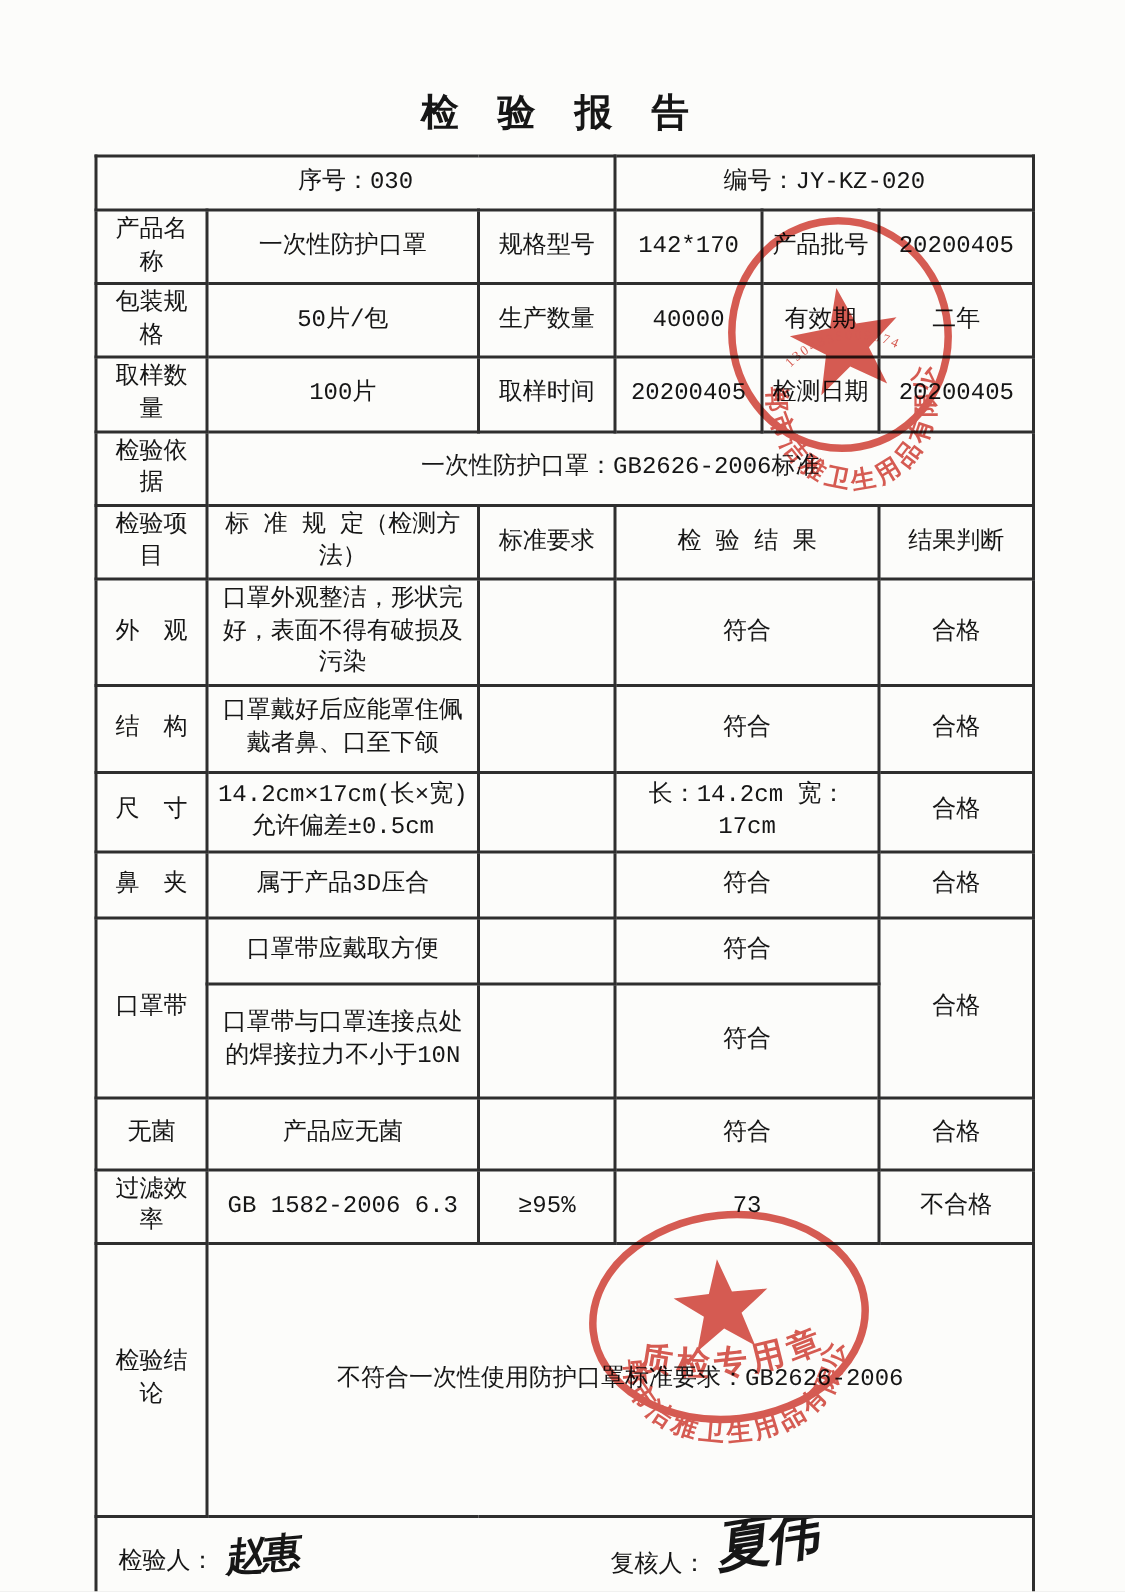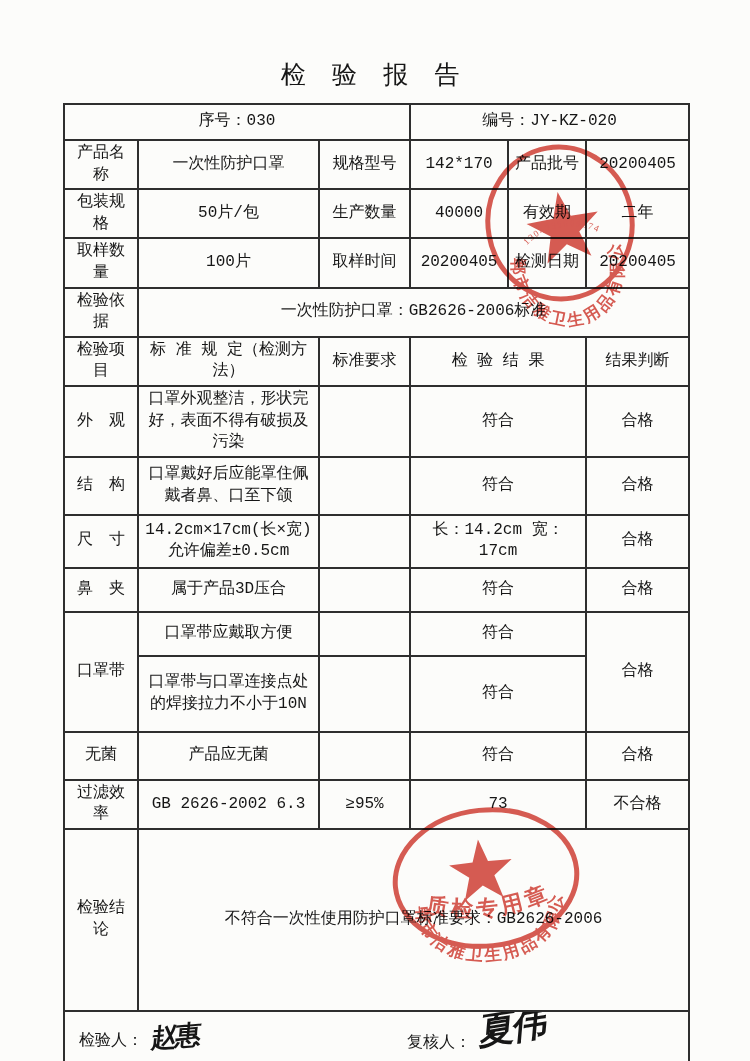--- a/index.html
+++ b/index.html
@@ -8,21 +8,21 @@
     width:750px;height:1061px;
     margin:0 auto;
     background:#fcfcfa;
     font-family:"Liberation Serif","DejaVu Serif",serif;
     color:#161616;
     overflow:hidden;
   }
   .page-title{
     position:absolute;top:58px;left:0;width:100%;
     text-align:center;
-    font-size:25px;font-weight:normal;
+    font-size:25px;font-weight:bold;
     letter-spacing:10px;
     margin:0;
   }
   table.report{
     position:absolute;left:63px;top:103px;
     width:625px;
     border-collapse:collapse;table-layout:fixed;font-family:Liberation Mono, monospace;
   }
   table.report td{
     border:2px solid #2e2e2e;
@@ -166,21 +166,21 @@
     <tr style="height:48px">
       <td>无菌</td>
       <td class="std">产品应无菌</td>
       <td></td>
       <td colspan="2">符合</td>
       <td>合格</td>
     </tr>
 
     <tr style="height:49px">
       <td>过滤效率</td>
-      <td class="std">GB 2626-2002 6.3</td>
+      <td class="std">GB 1582-2006 6.3</td>
       <td>≥95%</td>
       <td colspan="2">73</td>
       <td>不合格</td>
     </tr>
 
     <tr style="height:182px">
       <td>检验结论</td>
       <td colspan="5">不符合一次性使用防护口罩标准要求：GB2626-2006</td>
     </tr>
 

